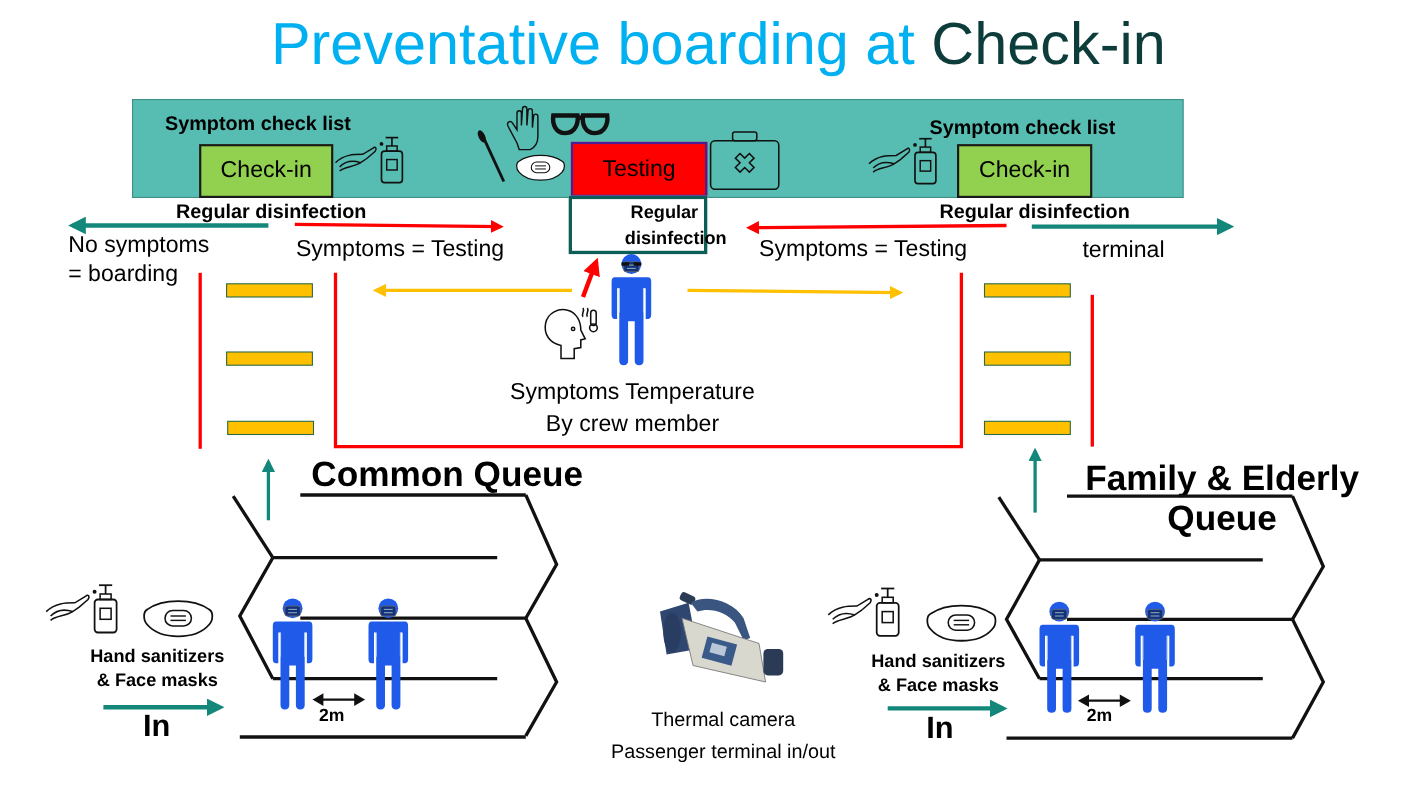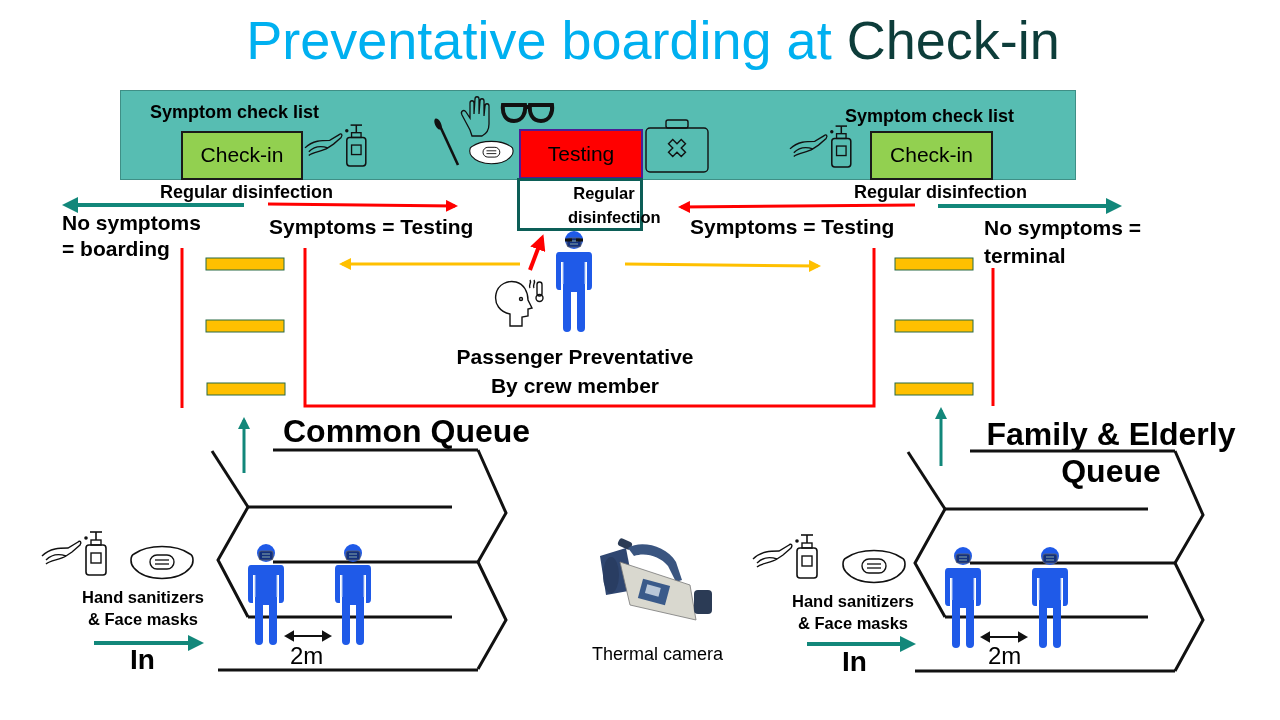--- a/index.html
+++ b/index.html
@@ -7,23 +7,23 @@
          font-family: "Liberation Sans", sans-serif; color: #000; }
   .abs { position: absolute; }
   .title { left: 0; top: 4px; width: 1306px; text-align: center; font-size: 54px; line-height: 72px; }
   .title .t1 { color: #00b0f0; }
   .title .t2 { color: #0d3d3a; }
   .banner { left: 120px; top: 90px; width: 956px; height: 90px; background: #57bdb2; border: 1px solid #3f8f86; box-sizing: border-box; }
   .checkin-box { background: #92d050; border: 2px solid #1a1a1a; box-sizing: border-box; font-size: 21px; text-align: center; line-height: 44px; }
   .testing-box { left: 519px; top: 129px; width: 124px; height: 50px; background: #ff0000; border: 2px solid #4c1d95; box-sizing: border-box; font-size: 21px; text-align: center; line-height: 46px; }
   .regdis-box { left: 517px; top: 178px; width: 126px; height: 53px; background: #fff; border: 3px solid #0c5e57; box-sizing: border-box; font-size: 16.5px; font-weight: bold; text-align: center; line-height: 24px; padding-top: 0px; padding-left: 48px; }
   .lbl18 { font-size: 18px; font-weight: bold; }
-  .lbl21 { font-size: 21px; font-weight: bold; }
+  .lbl21 { font-size: 21px; font-weight: normal; }
   .lbl24 { font-size: 32px; font-weight: bold; }
-  .lbl20 { font-size: 24px; }
+  .lbl20 { font-size: 16px; font-weight: bold; }
   svg { position: absolute; left: 0; top: 0; overflow: visible; }
   .person-body { fill: #1f5ae8; }
 </style>
 </head>
 <body>
 
 <div class="abs title">
   <span class="t1">Preventative boarding at </span><span class="t2">Check-in</span>
 </div>
 
@@ -43,29 +43,28 @@
 </div>
 
 <div class="abs lbl18" style="left:160px; top:182px;">Regular disinfection</div>
 <div class="abs lbl18" style="left:854px; top:182px;">Regular disinfection</div>
 
 <div class="abs lbl21" style="left:62px; top:210px; line-height:26px;">
   <div>No symptoms</div>
   <div>= boarding</div>
 </div>
 <div class="abs lbl21" style="left:984px; top:214px; line-height:28px;">
-  <div>No symptoms =</div>
   <div>terminal</div>
 </div>
 
 <div class="abs lbl21" style="left:269px; top:215px;">Symptoms = Testing</div>
 <div class="abs lbl21" style="left:690px; top:215px;">Symptoms = Testing</div>
 
 <div class="abs lbl21" style="left:420px; top:342px; width:310px; text-align:center; line-height:29px;">
-  <div>Passenger Preventative</div>
+  <div>Symptoms Temperature</div>
   <div>By crew member</div>
 </div>
 
 <div class="abs lbl24" style="left:283px; top:413px;">Common Queue</div>
 <div class="abs lbl24" style="left:942px; top:416px;text-align:center;">Family &amp; Elderly Queue</div>
 
 <div class="abs" style="left:68px; top:586px; width:150px; text-align:center; font-size:16.5px; font-weight:bold; line-height:22px;">
   <div>Hand sanitizers</div>
   <div>&amp; Face masks</div>
 </div>
@@ -75,20 +74,21 @@
 </div>
 
 <div class="abs" style="left:130px; top:644px; font-size:28px; font-weight:bold;">In</div>
 <div class="abs" style="left:842px; top:646px; font-size:28px; font-weight:bold;">In</div>
 
 <div class="abs lbl20" style="left:290px; top:642px;">2m</div>
 <div class="abs lbl20" style="left:988px; top:642px;">2m</div>
 
 <div class="abs" style="left:505px; top:640px; width:305px; text-align:center; font-size:18px; line-height:29px;">
   <div>Thermal camera</div>
+  <div>Passenger terminal in/out</div>
 </div>
 
 <svg width="1280" height="720" viewBox="0 0 1280 720">
   <defs>
     <marker id="ah-teal" markerWidth="4" markerHeight="4" refX="3" refY="2" orient="auto" markerUnits="strokeWidth">
       <path d="M0,0 L4,2 L0,4 Z" fill="#12877a"></path>
     </marker>
     <marker id="ah-red" markerWidth="4" markerHeight="4" refX="3" refY="2" orient="auto" markerUnits="strokeWidth">
       <path d="M0,0 L4,2 L0,4 Z" fill="#ff0000"></path>
     </marker>

